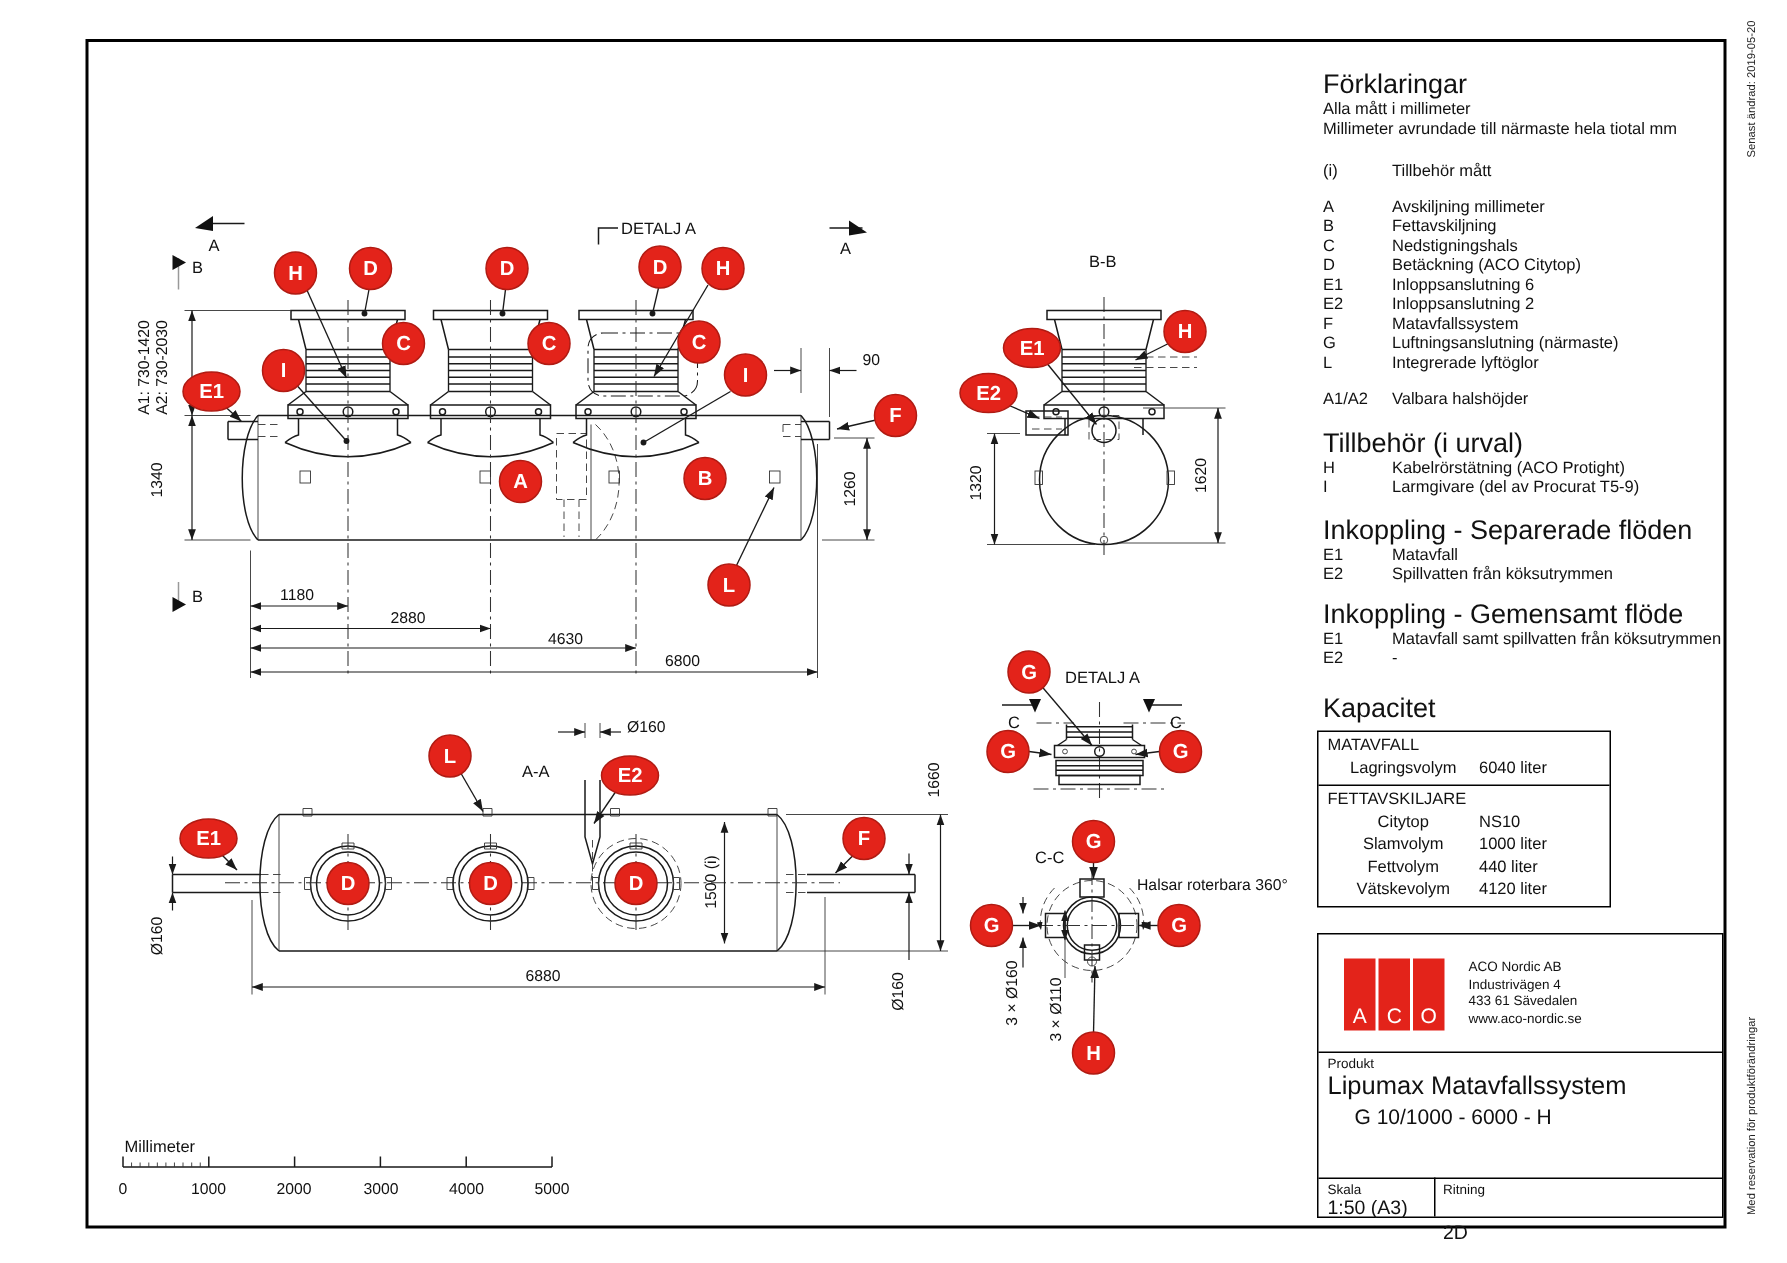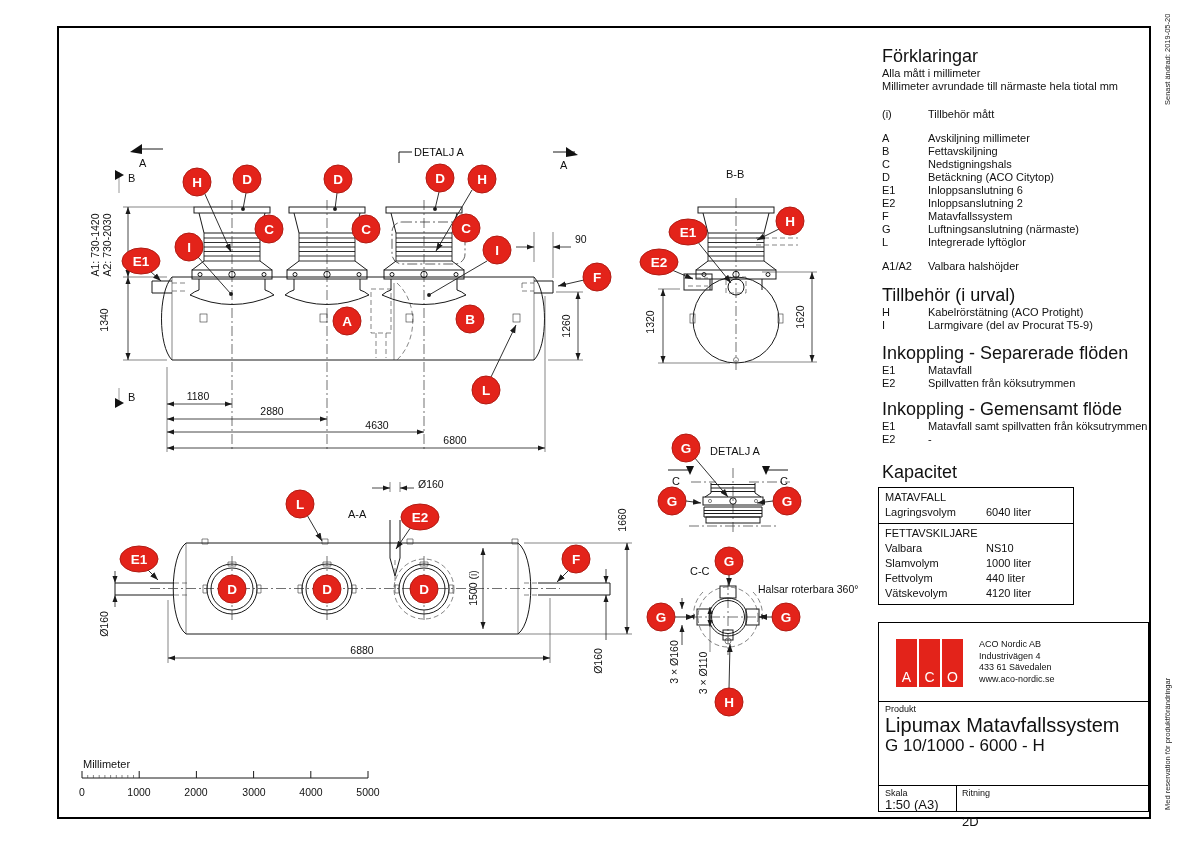--- a/index.html
+++ b/index.html
@@ -18,21 +18,21 @@
   .bal circle,.bal ellipse{fill:#e3231a;stroke:#b01b13;stroke-width:1;}
   .bal text{fill:#fff;font:bold 13.5px "Liberation Sans",sans-serif;text-anchor:middle;}
   
   .h1{font-size:18px;}
   .small{font-size:11px;line-height:12px;}
   .row{display:flex;font-size:11px;}
   .row .k{width:46px;flex:0 0 46px;}
   .cap-table{left:878px;top:487px;width:194px;border:1px solid #000;font-size:11px;}
   .cap-sec{padding:2px 6px 3px 6px;}
   .cap-sec+.cap-sec{border-top:1px solid #000;}
-  .cap-row{display:flex;height:15px;line-height:15px;}
+  .cap-row{display:flex;height:15px;line-height:15px;text-align:center;}
   .cap-row .k{flex:0 0 101px;}
   .cap-hdr{height:15px;line-height:15px;}
   
   #tblock{left:878px;top:622px;width:269px;height:188px;border:1px solid #000;}
   .tb-sep{position:absolute;left:0;width:100%;border-top:1px solid #000;}
   .logo-box{position:absolute;width:21px;height:48px;background:#e3231a;color:#fff;text-align:center;}
   .logo-box span{position:absolute;bottom:2px;left:0;width:100%;font-size:14px;}
   .addr{position:absolute;left:100px;top:16px;font-size:9px;line-height:11.5px;}
   .lbl{font-size:9px;}
   .vtext{position:absolute;transform-origin:0 0;transform:rotate(-90deg);font-size:7.5px;white-space:nowrap;color:#222;}
@@ -516,21 +516,21 @@
   <div class="cap-sec">
     <div class="cap-hdr">MATAVFALL</div>
     <div class="cap-row">
         <span class="k">Lagringsvolym</span>
         <span>6040 liter</span>
       </div>
   </div>
   <div class="cap-sec">
     <div class="cap-hdr">FETTAVSKILJARE</div>
     <div class="cap-row">
-        <span class="k">Valbara</span>
+        <span class="k">Citytop</span>
         <span>NS10</span>
       </div>
     <div class="cap-row">
         <span class="k">Slamvolym</span>
         <span>1000 liter</span>
       </div>
     <div class="cap-row">
         <span class="k">Fettvolym</span>
         <span>440 liter</span>
       </div>
@@ -552,22 +552,22 @@
       <span>O</span>
     </div>
   <div class="addr">
     <div>ACO Nordic AB</div>
     <div>Industrivägen 4</div>
     <div>433 61  Sävedalen</div>
     <div>www.aco-nordic.se</div>
   </div>
   <div class="tb-sep" style="top:78px"></div>
   <div class="abs lbl" style="left:6px;top:81px">Produkt</div>
-  <div class="abs" style="left:6px;top:91px;font-size:20px">Lipumax Matavfallssystem</div>
-  <div class="abs" style="left:6px;top:113px;font-size:17px">G 10/1000 - 6000 - H</div>
+  <div class="abs" style="left:6px;top:91px;font-size:17px">Lipumax Matavfallssystem</div>
+  <div class="abs" style="left:24px;top:113px;font-size:14px">G 10/1000 - 6000 - H</div>
   <div class="tb-sep" style="top:162px"></div>
   <div class="abs" style="left:77px;top:162px;height:26px;border-left:1px solid #000"></div>
   <div class="abs lbl" style="left:6px;top:165px">Skala</div>
   <div class="abs" style="left:6px;top:174px;font-size:13px">1:50 (A3)</div>
   <div class="abs lbl" style="left:83px;top:165px">Ritning</div>
   <div class="abs" style="left:83px;top:191px;font-size:13px">2D</div>
 </div>
 
 <div class="vtext" style="left:1163px;top:105px">Senast ändrad: 2019-05-20</div>
 <div class="vtext" style="left:1163px;top:810px">Med reservation för produktförändringar</div>

